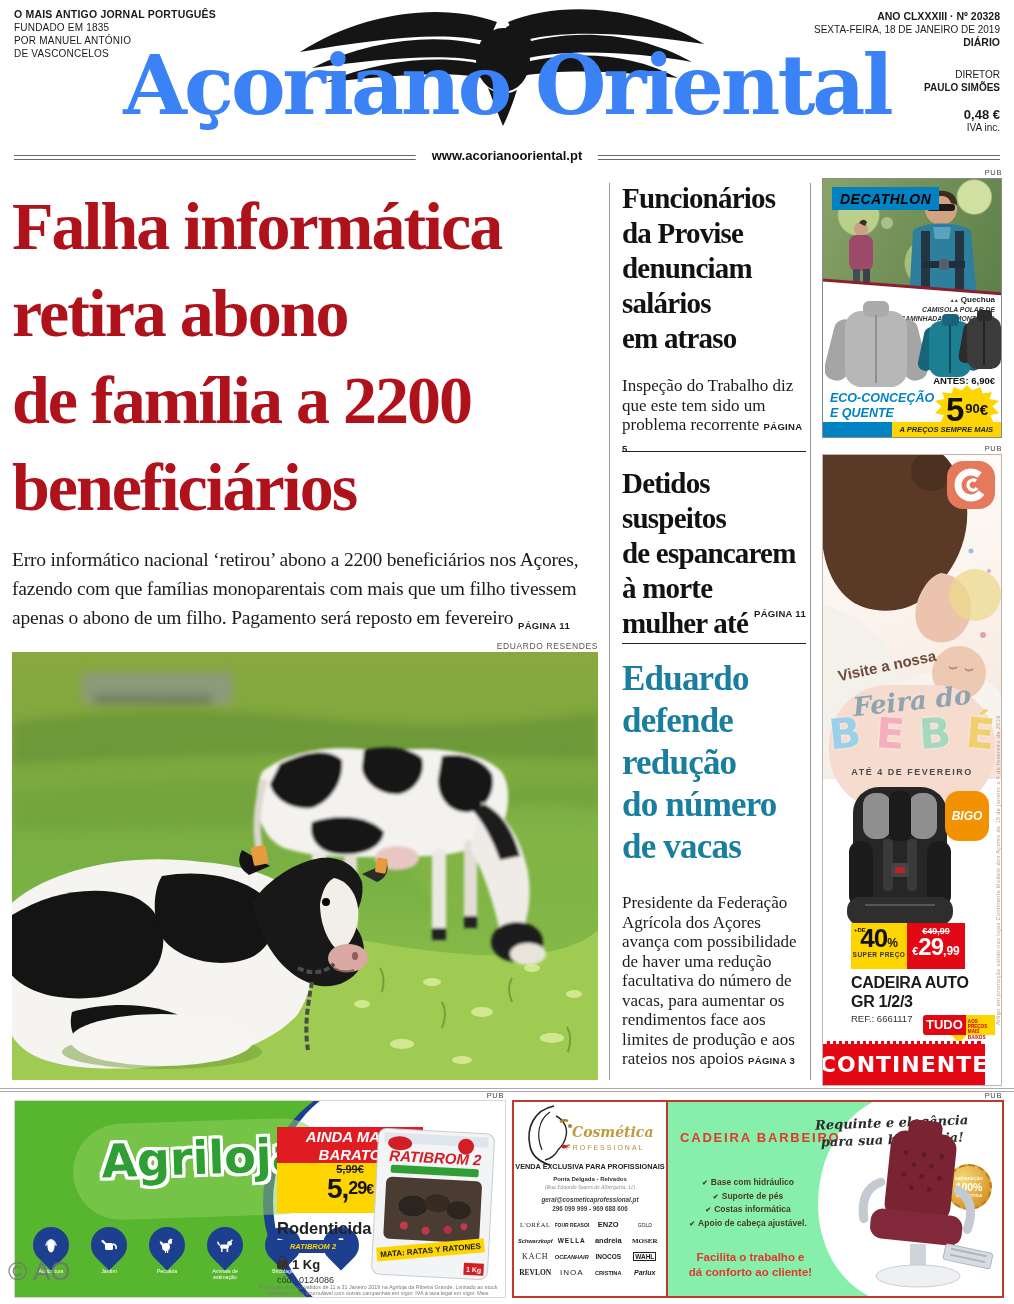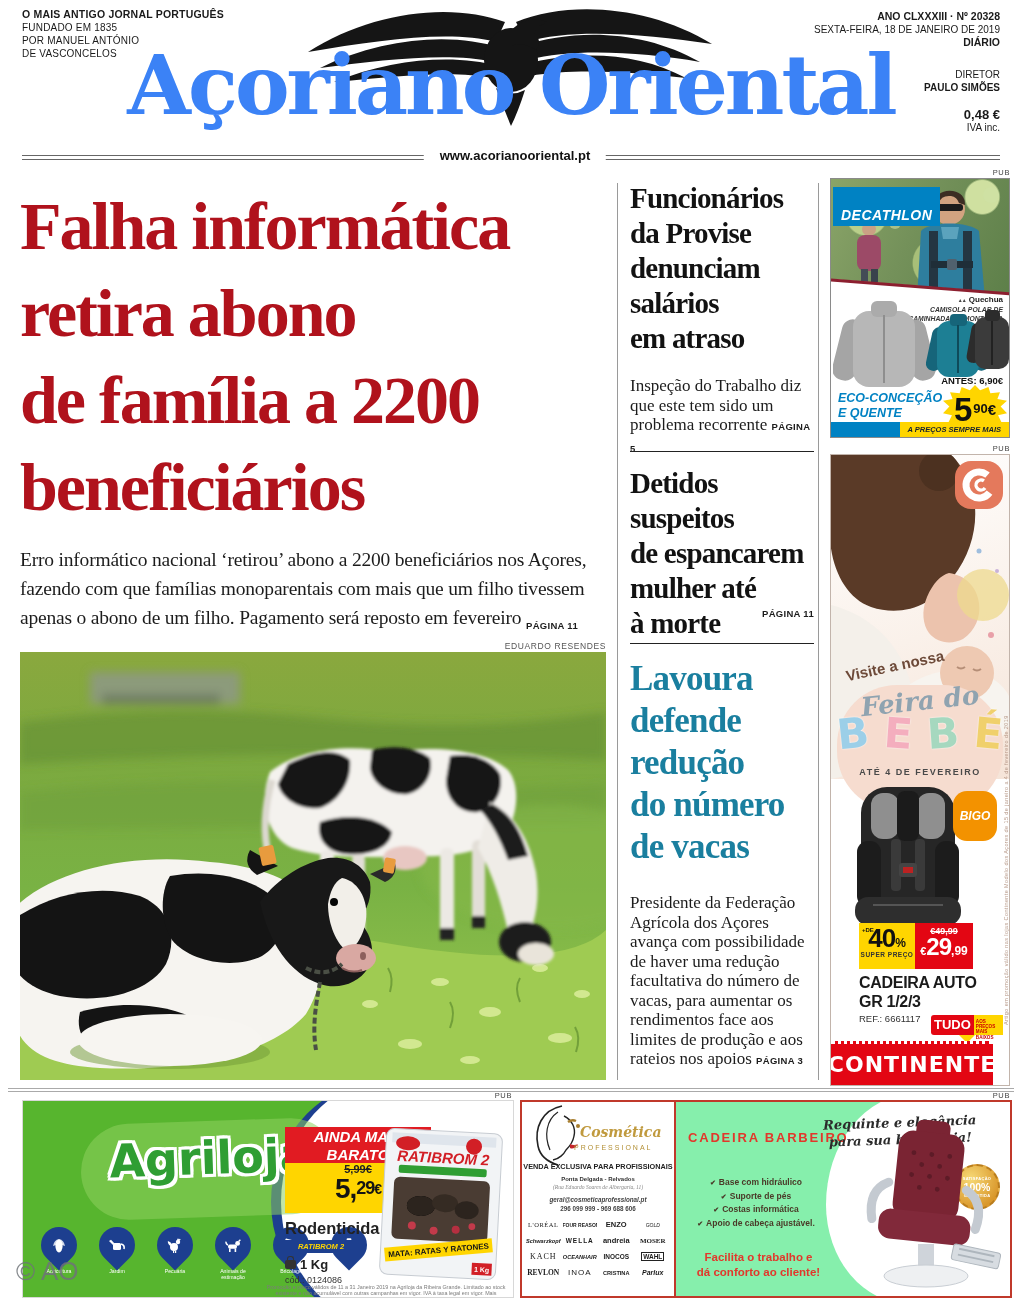--- a/index.html
+++ b/index.html
@@ -1,19 +1,19 @@
 <!DOCTYPE html>
 <html><head>
 <meta charset="utf-8">
 <style>
   * { margin:0; padding:0; box-sizing:border-box; }
   html,body { background:#fff; }
   .page { position:relative; width:1014px; height:1304px; background:#fff; overflow:hidden;
           font-family:"Liberation Serif", serif; color:#111; }
-  .abs { position:absolute;margin-left:8px; }
+  .abs { position:absolute; }
 
   
   .hdr-left { left:14px; top:8px; font-family:"Liberation Sans",sans-serif; font-size:10px; line-height:13px; color:#1a1a1a; letter-spacing:.2px;}
   .hdr-left .b1 { font-weight:700; font-size:10.5px;}
   .eagle { left:292px; top:2px; width:420px; height:126px; z-index:1;}
   .masthead-title { left:0; right:0; top:44px; text-align:center; z-index:2;
     font-family:"DejaVu Serif", serif; font-weight:700; font-size:82px; letter-spacing:-3px; color:#3b82f6; line-height:1;}
   .hdr-right { right:14px; top:10px; text-align:right; font-family:"Liberation Sans",sans-serif; font-size:10px; line-height:13px; color:#1a1a1a;}
   .hdr-right .bb { font-weight:700; font-size:10.5px;}
   .hdr-dir { right:14px; top:68px; text-align:right; font-family:"Liberation Sans",sans-serif; font-size:10px; line-height:13px; color:#1a1a1a;}
@@ -53,22 +53,22 @@
   .pub3 { left:14px;  top:1091px; width:490px;}
   .pub4 { left:512px; top:1091px; width:490px;}
 
   
   .ad-dec { left:822px; top:178px; width:180px; height:260px; border:1px solid #8a8a8a; background:#fff; overflow:hidden;}
   .dec-photo { position:absolute; left:0; top:0; right:0; height:120px;
     background: radial-gradient(circle at 20% 30%, #b9cf8a 0 12%, transparent 13%),
                 radial-gradient(circle at 85% 15%, #cfe0a0 0 9%, transparent 10%),
                 radial-gradient(circle at 60% 70%, #a8bf78 0 18%, transparent 19%),
                 linear-gradient(115deg, #8aa468 0%, #74915a 45%, #5d7f49 100%);}
-  .dec-logo { position:absolute; left:2px; top:8px; background:#0082c3; color:#ffffff;
-    font-family:"Liberation Sans",sans-serif; font-weight:700; font-style:italic; font-size:14px; padding:20px 8px 3px; letter-spacing:.5px;}
+  .dec-logo { position:absolute; left:9px; top:8px; background:#0082c3; color:#000000;
+    font-family:"Liberation Sans",sans-serif; font-weight:700; font-style:italic; font-size:14px; padding:4px 8px 3px; letter-spacing:.5px;}
   .dec-white { position:absolute; inset:0; background:#fff; clip-path:polygon(0 100px, 100% 114px, 100% 100%, 0 100%);}
   .dec-line { position:absolute; left:0; top:95px; width:180px; height:26px;}
   .dec-quechua { position:absolute; right:6px; top:116px; font-family:"Liberation Sans",sans-serif; font-weight:700; font-size:8px; color:#222;}
   .dec-quechua:before { content:"▲▲"; font-size:5px; color:#444; margin-right:3px; letter-spacing:-1px;}
   .dec-prod { position:absolute; right:6px; top:127px; width:108px; text-align:right;
     font-family:"Liberation Sans",sans-serif; font-weight:700; font-style:italic; font-size:6.8px; line-height:8.6px; color:#333;}
   .dec-jackets { position:absolute; left:2px; top:118px; width:176px; height:96px;}
   .dec-antes { position:absolute; right:6px; top:196px; font-family:"Liberation Sans",sans-serif; font-weight:700; font-size:9.5px; color:#111;}
   .dec-star { position:absolute; right:2px; top:206px; width:64px; height:48px; background:#ffd500;
     display:flex; align-items:center; justify-content:center; font-family:"Liberation Sans",sans-serif; color:#111;
@@ -366,28 +366,28 @@
   <div class="abs mcol-deck s1-deck">
     <span>Inspeção do Trabalho diz que este tem sido um problema recorrente</span>
     <span class="pref">PÁGINA 5</span>
   </div>
   <div class="abs mhr1"></div>
 
   <h2 class="abs mcol-head s2-head">
     <span>Detidos</span>
     <span>suspeitos</span>
     <span>de espancarem</span>
+    <span>à morte</span>
     <span>mulher até</span>
-    <span>à morte</span>
   </h2>
   <div class="abs s2-page pref">PÁGINA 11</div>
   <div class="abs mhr2"></div>
 
   <h2 class="abs s3-head">
-    <span>Lavoura</span>
+    <span>Eduardo</span>
     <span>defende</span>
     <span>redução</span>
     <span>do número</span>
     <span>de vacas</span>
   </h2>
   <div class="abs mcol-deck s3-deck">
     <span>Presidente da Federação Agrícola dos Açores avança com possibilidade de haver uma redução facultativa do número de vacas, para aumentar os rendimentos face aos limites de produção e aos rateios nos apoios</span>
     <span class="pref">PÁGINA 3</span>
   </div>
 

